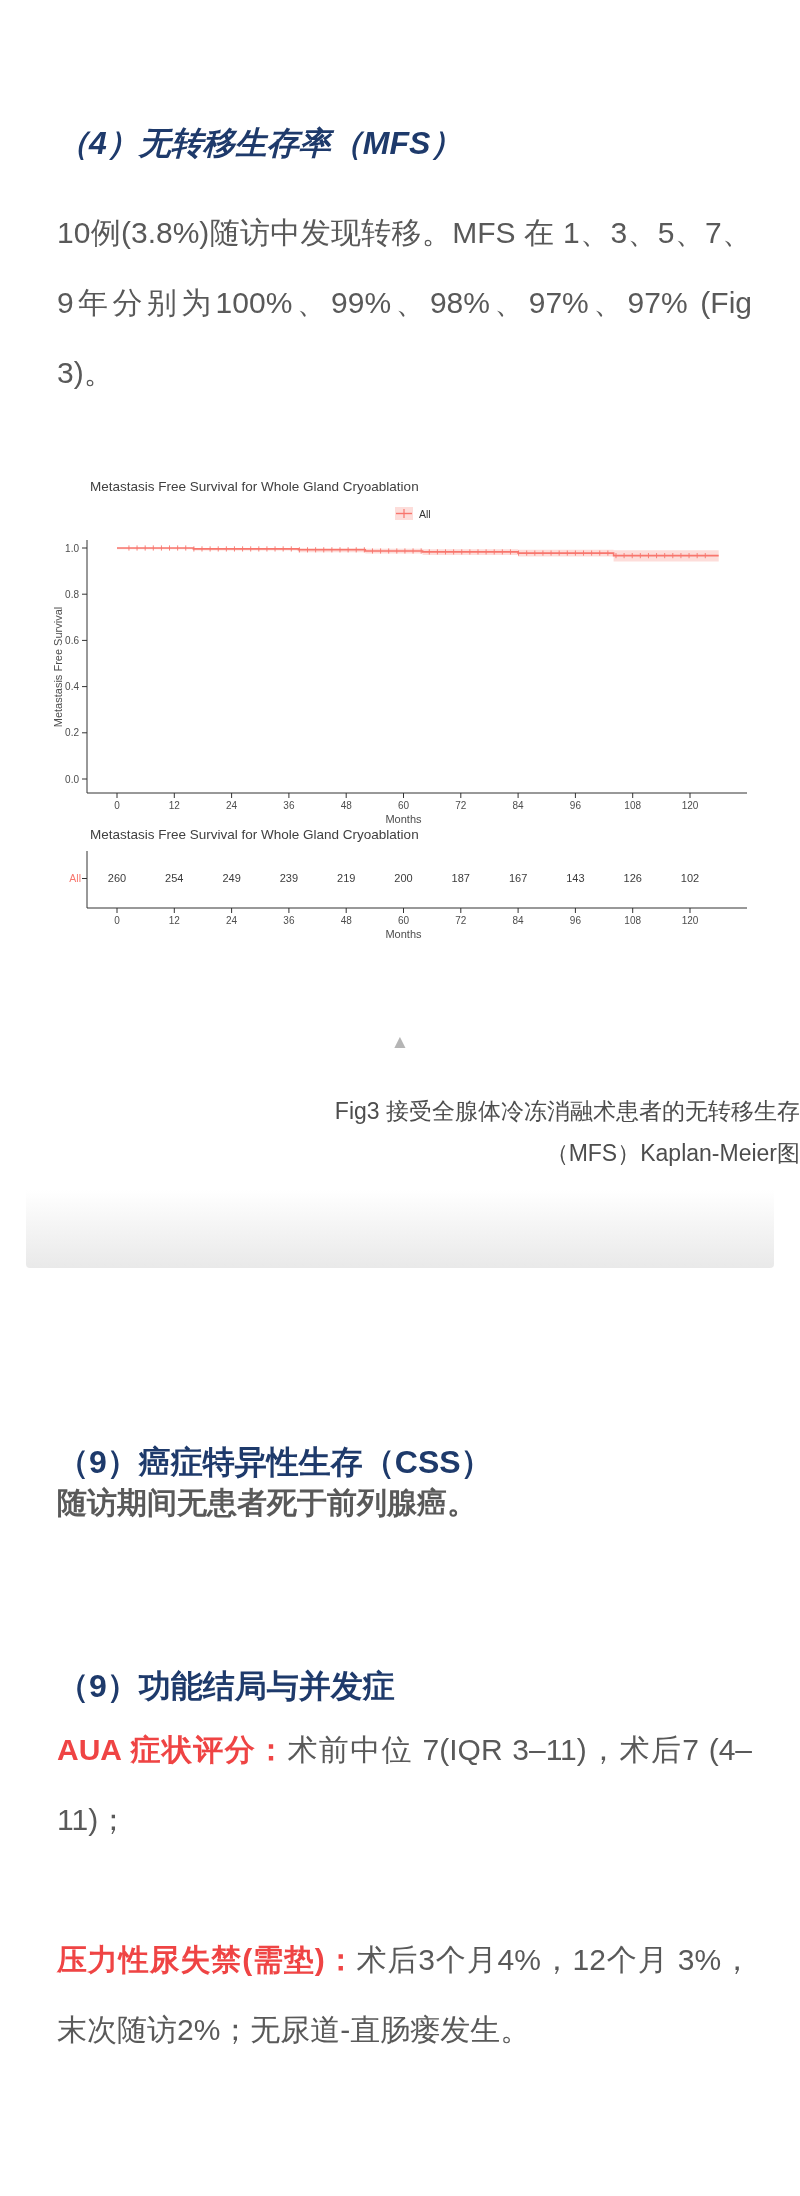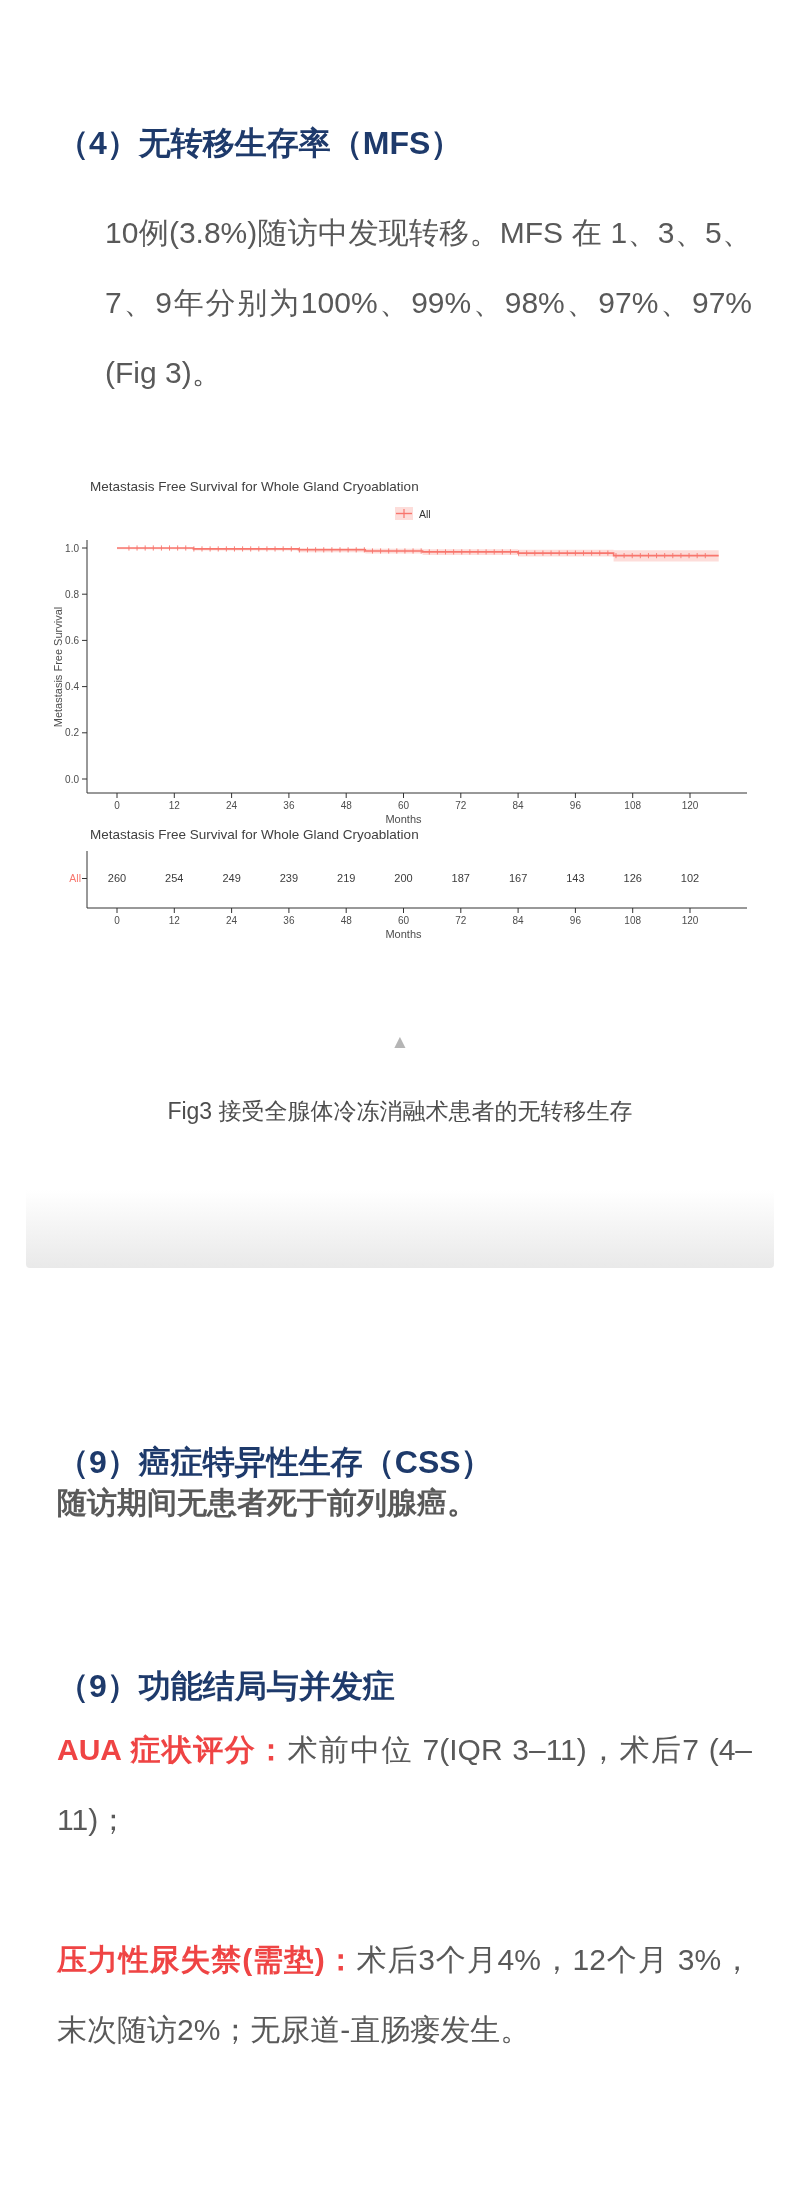--- a/index.html
+++ b/index.html
@@ -10,29 +10,29 @@
   }
   .heading{
     position:absolute;left:57px;right:40px;
     font-size:32px;font-weight:700;color:#1e3a6b;line-height:1.2;
   }
   .para{
     position:absolute;left:57px;right:48px;
     font-size:30px;line-height:70px;color:#595959;text-align:justify;
   }
   .para .blabel{font-weight:700;color:#ef4444;}
-  #h4{top:97px;}
-  #p4{top:168px;margin-left:48px;}
+  #h4{top:97px;font-style:italic;}
+  #p4{top:168px;}
   #chart-wrap{position:absolute;left:50px;top:455px;width:700px;height:500px;}
   #collapse-arrow{
     position:absolute;left:0;right:0;top:1032px;text-align:center;
     font-size:19px;color:#b5b5b5;line-height:1;cursor:pointer;
   }
   #fig-caption{
-    position:absolute;left:0;right:0;top:1090px;text-align:center;
+    position:absolute;left:0;right:0;top:1090px;text-align:right;
     font-size:23px;line-height:42px;color:#4d4d4d;
   }
   #band1{
     position:absolute;left:26px;right:26px;top:1190px;height:78px;
     background:linear-gradient(180deg, rgba(255,255,255,0) 0%, #e9e9e9 100%);
     border-radius:0 0 4px 4px;
   }
   #h5{top:1416px;}
   #p5{top:1438px;font-weight:bold;}
   #h6{top:1640px;}
@@ -214,20 +214,21 @@
         <text x="640" y="469" font-size="10" text-anchor="middle" fill="#4d4d4d">120</text>
         <text x="353.5" y="483" font-size="11" text-anchor="middle" fill="#4d4d4d">Months</text>
       </g>
     </svg>
 </div>
 
 <div id="collapse-arrow">▲</div>
 
 <div id="fig-caption">
   <div>Fig3 接受全腺体冷冻消融术患者的无转移生存</div>
+  <div>（MFS）Kaplan-Meier图</div>
 </div>
 
 <div id="band1"></div>
 
 <h2 id="h5" class="heading">（9）癌症特异性生存（CSS）</h2>
 <p id="p5" class="para">随访期间无患者死于前列腺癌。</p>
 
 <h2 id="h6" class="heading">（9）功能结局与并发症</h2>
 <p id="p6a" class="para"><span class="blabel">AUA 症状评分：</span><span>术前中位 7(IQR 3–11)，术后7 (4–11)；</span></p>
 <p id="p6b" class="para"><span class="blabel">压力性尿失禁(需垫)：</span><span>术后3个月4%，12个月 3%，末次随访2%；无尿道-直肠瘘发生。</span></p>

